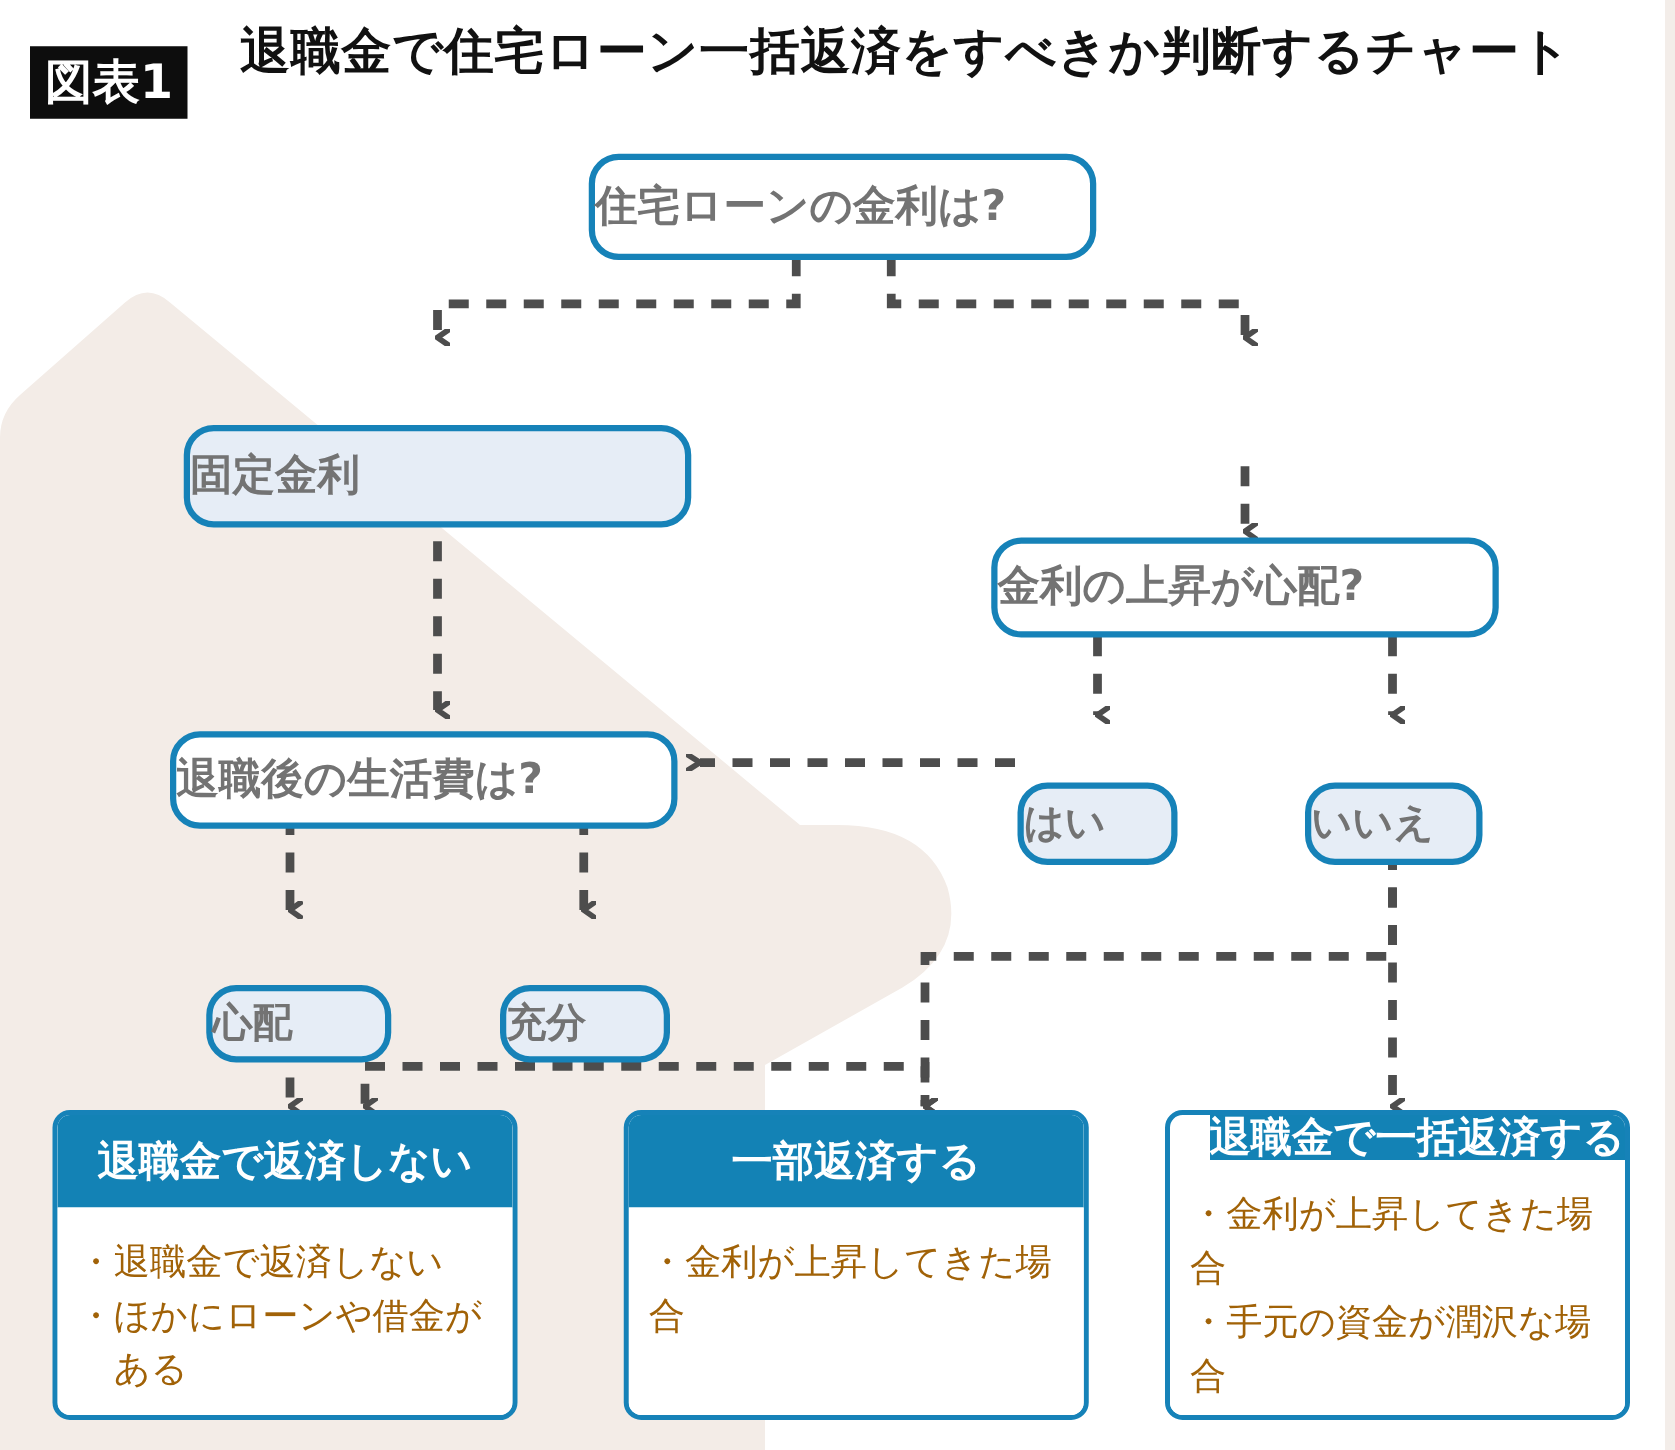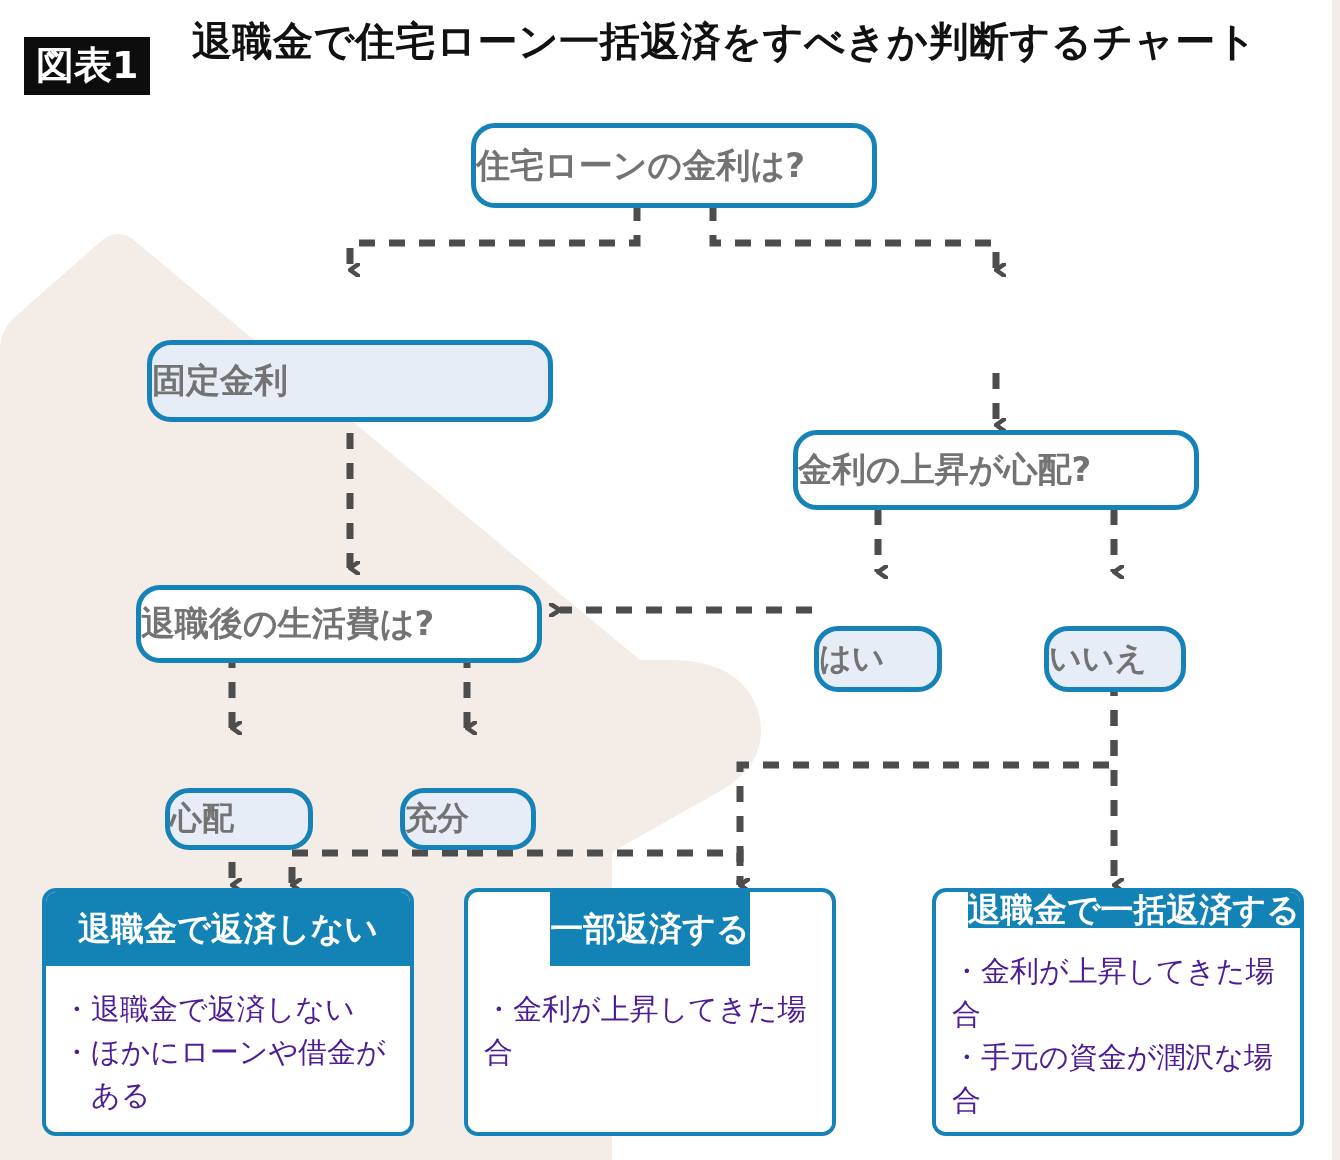--- a/index.html
+++ b/index.html
@@ -88,21 +88,21 @@
     display: flex; align-items: center; justify-content: center;
     text-align: center;
     line-height: 1.1;
   }
   .card-body {
     flex: 1;
     background: #ffffff;
     padding: 22px 14px 10px 16px;
   }
   .bullet {
-    color: #4c1d95;
+    color: #a16207;
     font-size: 29px;
     line-height: 43px;
     display: block;
     text-indent: 0;
     padding-left: 0;
     white-space: pre-wrap;
   }
 </style>
 </head>
 <body>
@@ -199,21 +199,21 @@
 
   <div class="card" style="left:42px; top:888px; width:372px; height:248px;">
     <div class="card-head">退職金で返済しない</div>
     <div class="card-body">
       <span class="bullet">・退職金で返済しない</span>
       <span class="bullet">・ほかにローンや借金が
 　ある</span>
     </div>
   </div>
 
-  <div class="card" style="left:464px; top:888px; width:372px; height:248px;align-items:center;">
+  <div class="card" style="left:499px; top:888px; width:372px; height:248px;">
     <div class="card-head">一部返済する</div>
     <div class="card-body">
       <span class="bullet">・金利が上昇してきた場合</span>
     </div>
   </div>
 
   <div class="card" style="left:932px; top:888px; width:372px; height:248px;align-items:flex-end;">
     <div class="card-head">退職金で一括返済する</div>
     <div class="card-body">
       <span class="bullet">・金利が上昇してきた場合</span>

